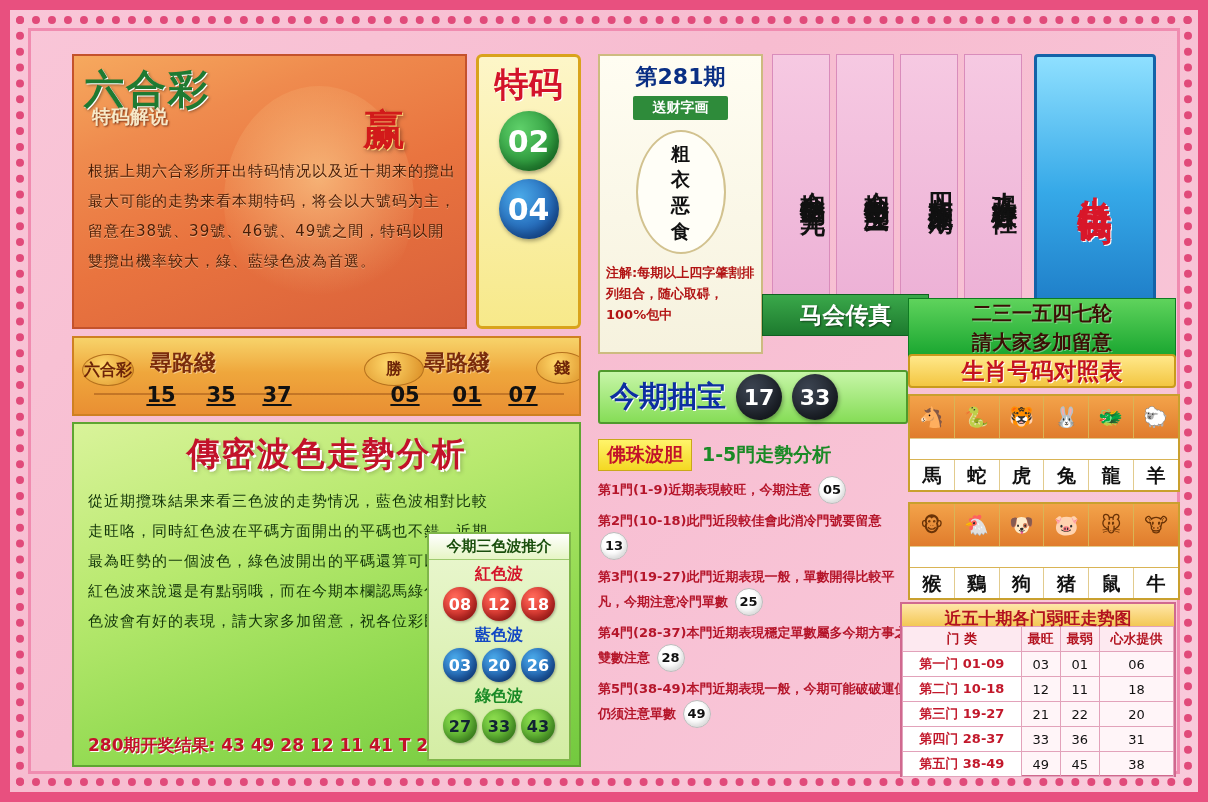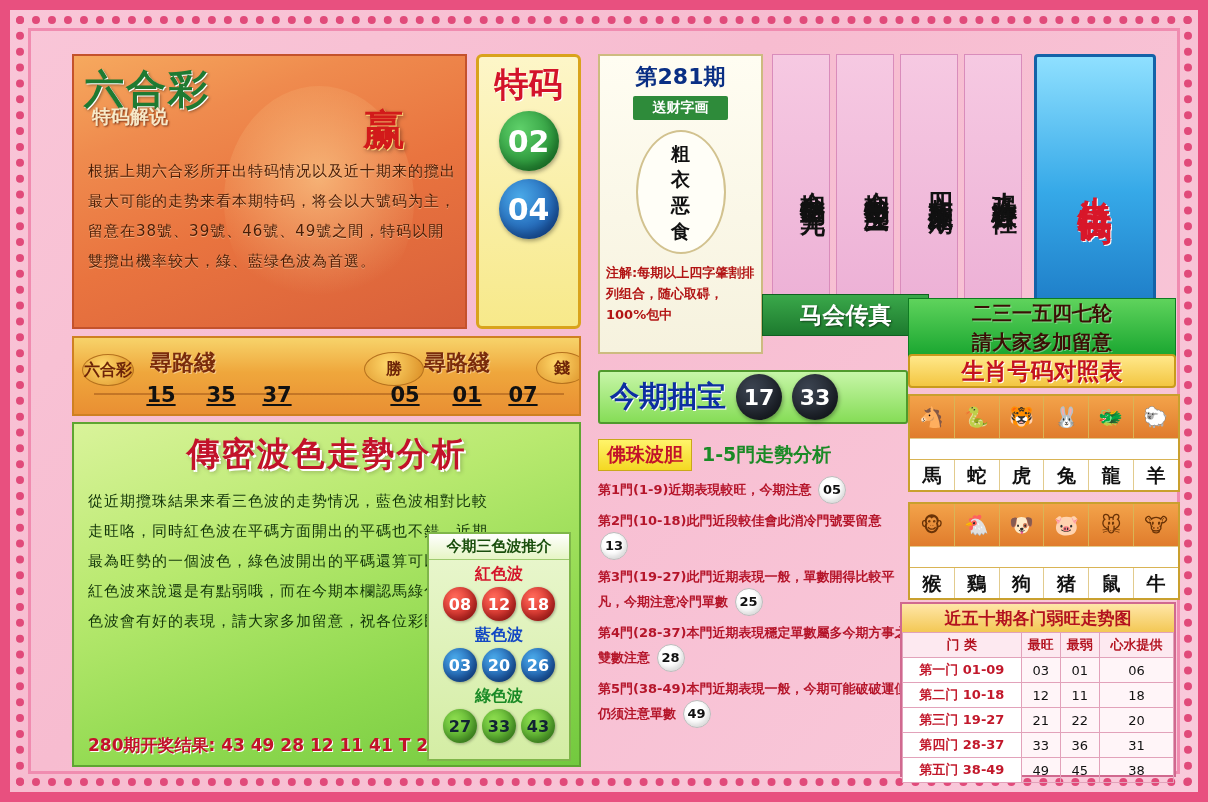--- a/index.html
+++ b/index.html
@@ -196,21 +196,21 @@
   }
   .zname:last-child{border-right:none;}
   .zblank{height:20px;background:#fff;border-top:1px solid #e2cb8d;}
 
   
   #tbl50{
     left:890px;top:592px;width:276px;height:175px;
     background:#fff5f8;border:2px solid #d0698f;
   }
   #tbl50 .cap{
-    height:28px;line-height:28px;text-align:center;
+    height:22px;line-height:28px;text-align:center;
     background:linear-gradient(180deg,#ffe6a8,#f3c855);
     font-size:17px;font-weight:bold;color:#b3121f;
   }
   #tbl50 table{width:100%;border-collapse:collapse;}
   #tbl50 th,#tbl50 td{
     border:1px solid #e2a2ba;font-size:13px;text-align:center;height:22px;
     color:#111;
   }
   #tbl50 th{color:#b3121f;font-weight:bold;background:#fde9f0;}
   #tbl50 td.menlei{color:#c2182b;font-weight:bold;background:#fff;margin-top:8px;}

